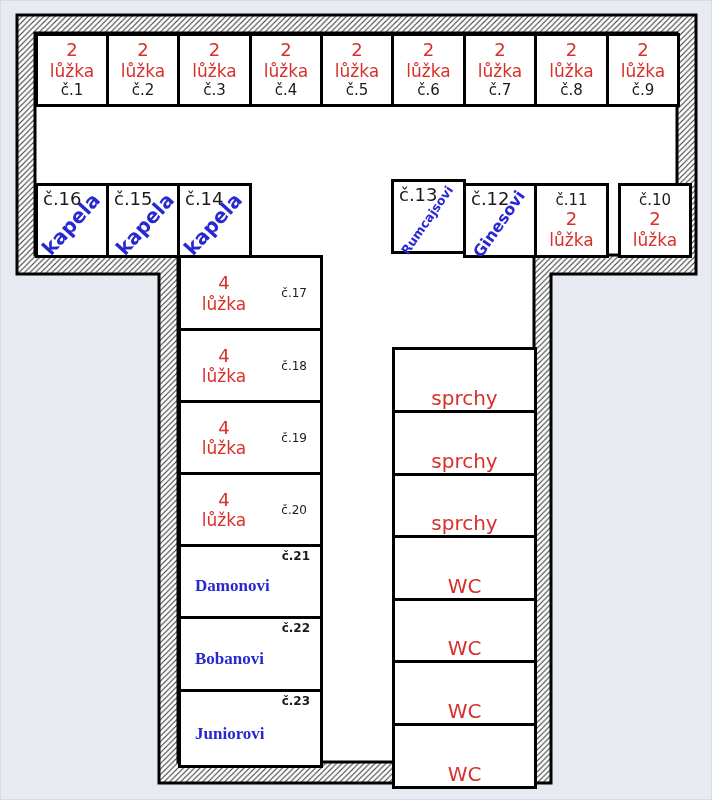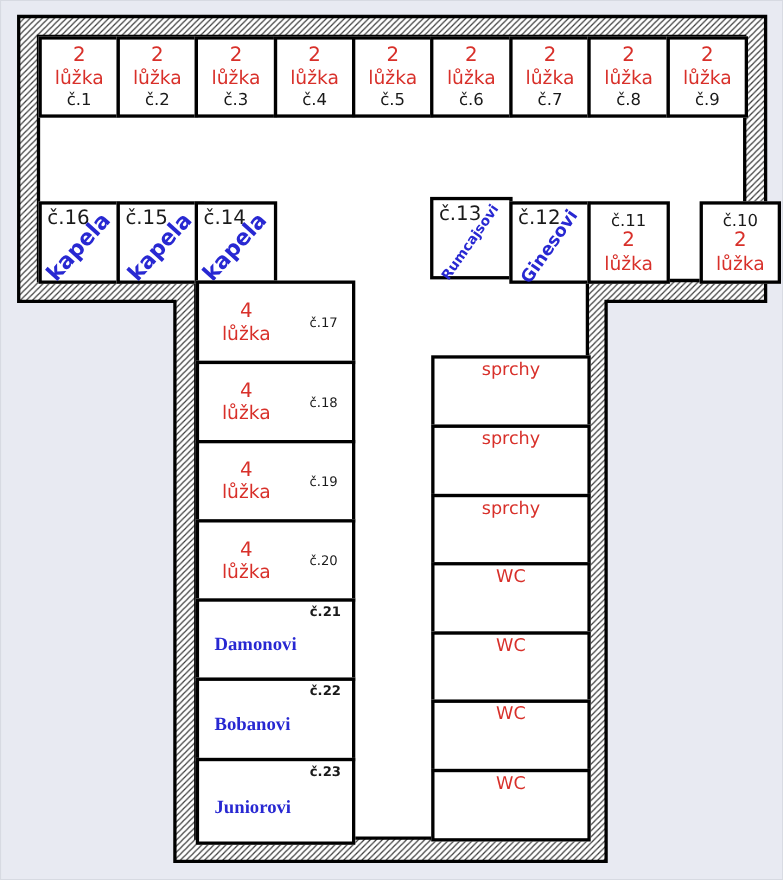--- a/index.html
+++ b/index.html
@@ -56,22 +56,22 @@
   }
 
   .famroom .tr-num { position: absolute; top: 2px; right: 10px; font-size: 12px; color: var(--ink, #1a1a1a); font-weight: bold; }
   .famroom .name {
     position: absolute; left: 14px; top: 57%;
     transform: translateY(-50%);
     color: var(--blue, #2828d2); font-weight: bold; font-size: 17px; font-family: Liberation Serif, serif;
   }
 
   .facility {
-    display: flex; align-items: flex-start; justify-content: center;
-    color: var(--red, #d8302a); font-size: 16px;
+    display: flex; align-items: flex-end; justify-content: center;
+    color: var(--red, #d8302a); font-size: 20px; margin-top: 24px;
   }
 </style>
 </head>
 <body>
 
 <div class="plan">
 
   <svg class="walls" width="712" height="800">
     <defs>
       <pattern id="hatch" width="5.5" height="5.5" patternUnits="userSpaceOnUse">
@@ -148,21 +148,21 @@
   </div>
   <div class="room" style="left:463px;top:183px;width:74px;height:75px">
     <div class="corner-num">č.12</div>
     <div class="rot rot-mid">Ginesovi</div>
   </div>
   <div class="room bedroom" style="left:534px;top:183px;width:75px;height:75px">
     <div class="num">č.11</div>
     <div class="cap">2</div>
     <div class="beds">lůžka</div>
   </div>
-  <div class="room bedroom" style="left:636px;top:183px;width:74px;height:75px">
+  <div class="room bedroom" style="left:618px;top:183px;width:74px;height:75px">
     <div class="num">č.10</div>
     <div class="cap">2</div>
     <div class="beds">lůžka</div>
   </div>
 
   <div class="room fourbed" style="left:178px;top:255px;width:145px;height:76px">
     <div class="redblock">
       <div class="l1">4</div>
       <div class="l2">lůžka</div>
     </div>

